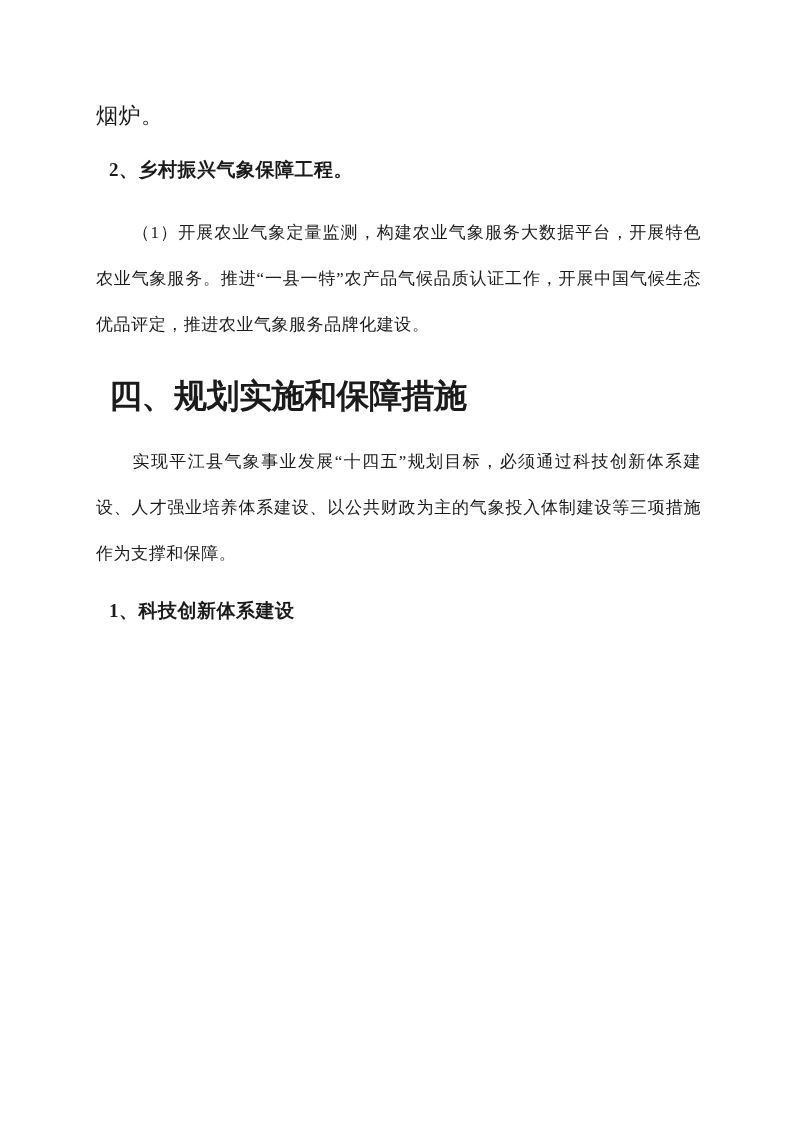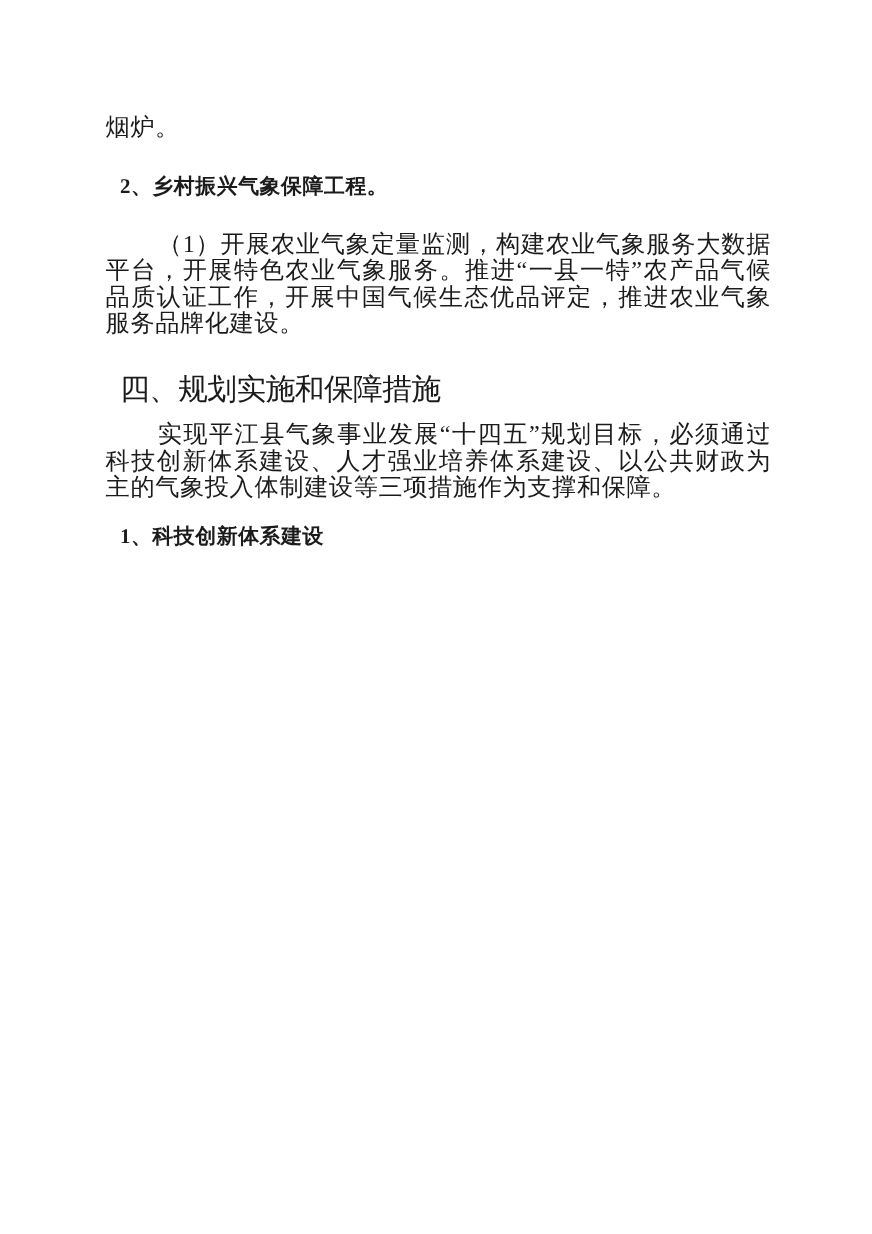--- a/index.html
+++ b/index.html
@@ -32,37 +32,37 @@
     margin: 14px 0 0 0;
     padding-left: 13px;
     font-size: 19px;
     font-weight: 700;
     line-height: 39px;
     letter-spacing: 0.5px;
   }
   .h-sec {
     margin: 27px 0 0 0;
     padding-left: 13px;
-    font-size: 27px;
-    font-weight: 400;
+    font-size: 33px;
+    font-weight: 700;
     line-height: 42px;
     letter-spacing: -0.5px;
   }
   .para {
     margin: 0;
-    font-size: 22px;
-    line-height: 24px;
+    font-size: 17px;
+    line-height: 46px;
     text-align: justify;
     text-justify: inter-ideograph;
     text-indent: 2.15em;
     letter-spacing: 0.55px;
     word-break: break-all;
   }
   .mt21 { margin-top: 21px; }
-  .mt22 { margin-top: 8px; }
+  .mt22 { margin-top: 22px; }
   .mt0  { margin-top: 0; }
   .page-num {
     position: absolute;
     left: 684px;
     top: 1030px;
     font-size: 19px;
     line-height: 24px;
     color: #1b1b1b;
   }
 </style>

